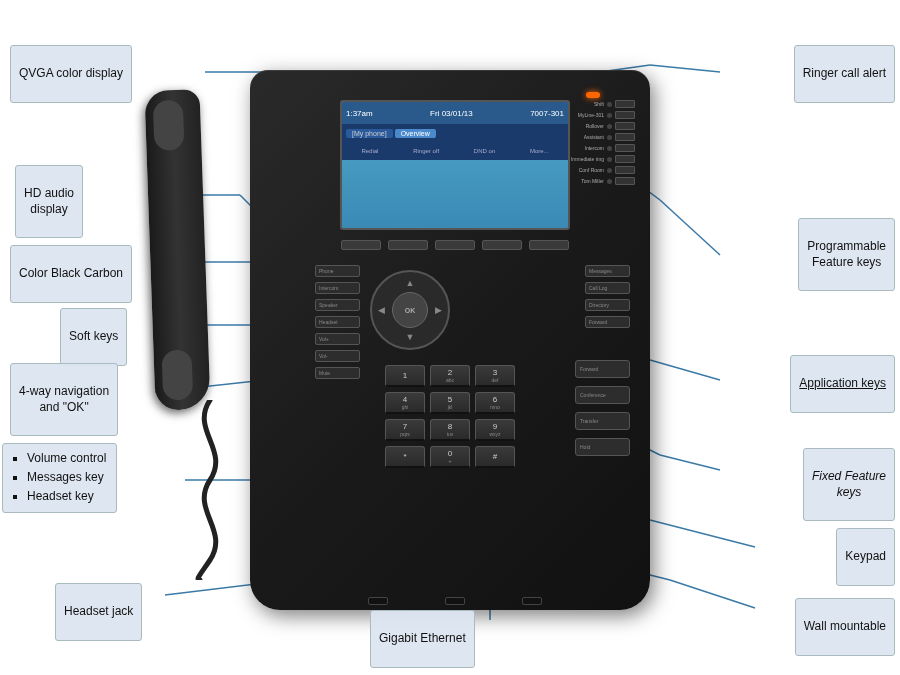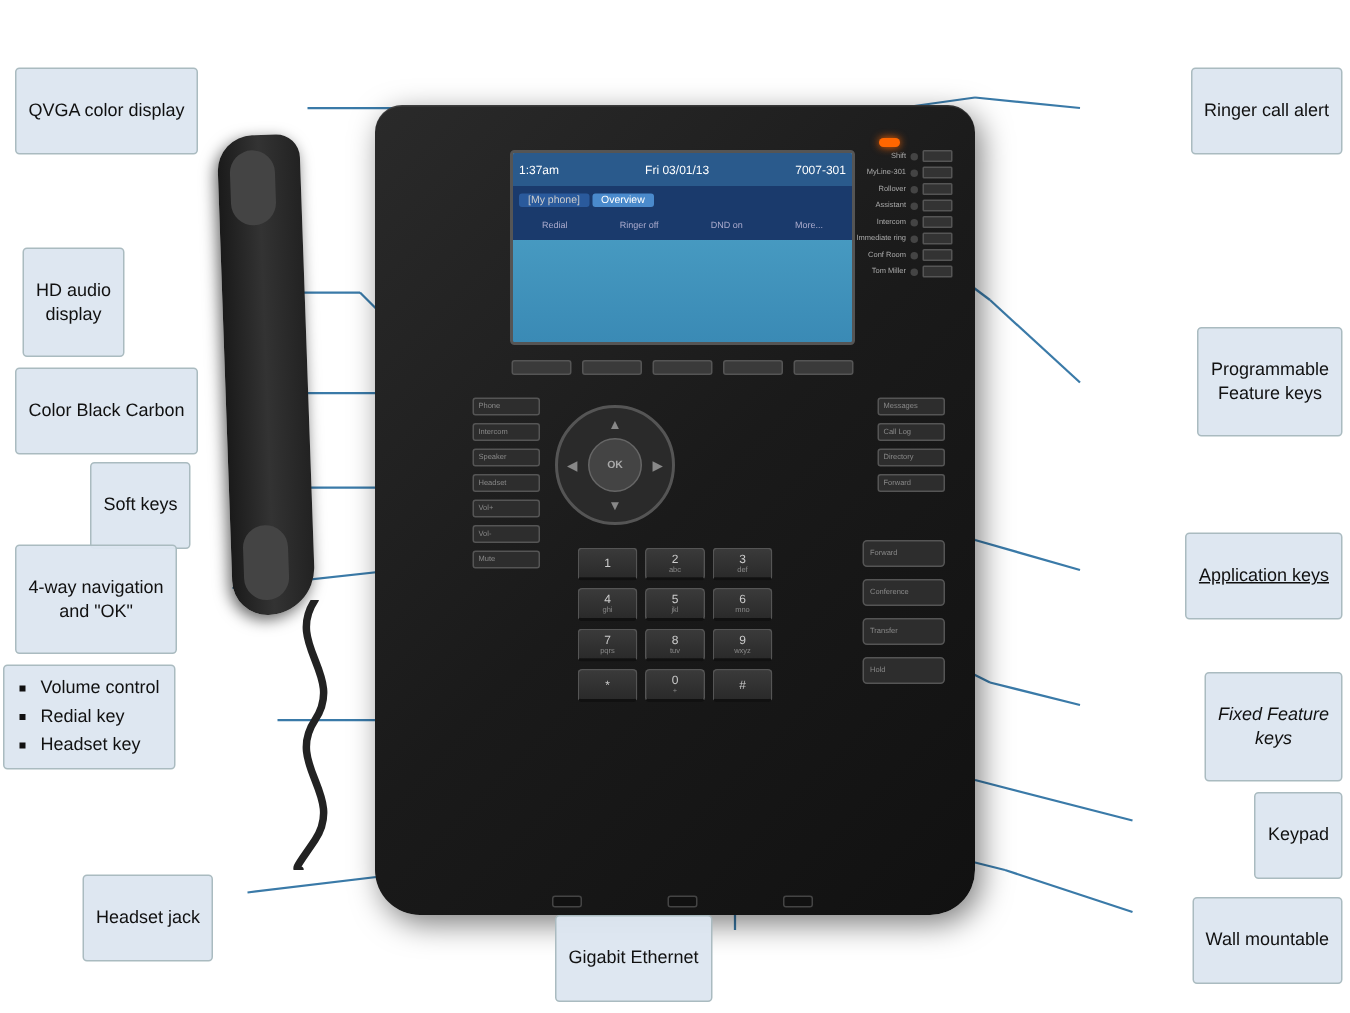--- a/index.html
+++ b/index.html
@@ -671,21 +671,21 @@
   <span>Soft keys</span>
 </div>
 
 <div class="label-box" style="left:10px; top:363px; ">
   4-way navigation<br><span>and "OK"</span>
 </div>
 
 <div class="label-box bullet-label" style="left:2px; top:443px;">
   <ul>
     <li>Volume control</li>
-    <li>Redial key</li>
+    <li>Messages key</li>
     <li>Headset key</li>
   </ul>
 </div>
 
 <div class="label-box" style="left:55px; top:583px;">
   <span>Headset jack</span>
 </div>
 
 <div class="label-box" style="right:5px; top:218px; text-align:center;">
   Programmable<br><span>Feature keys</span>

